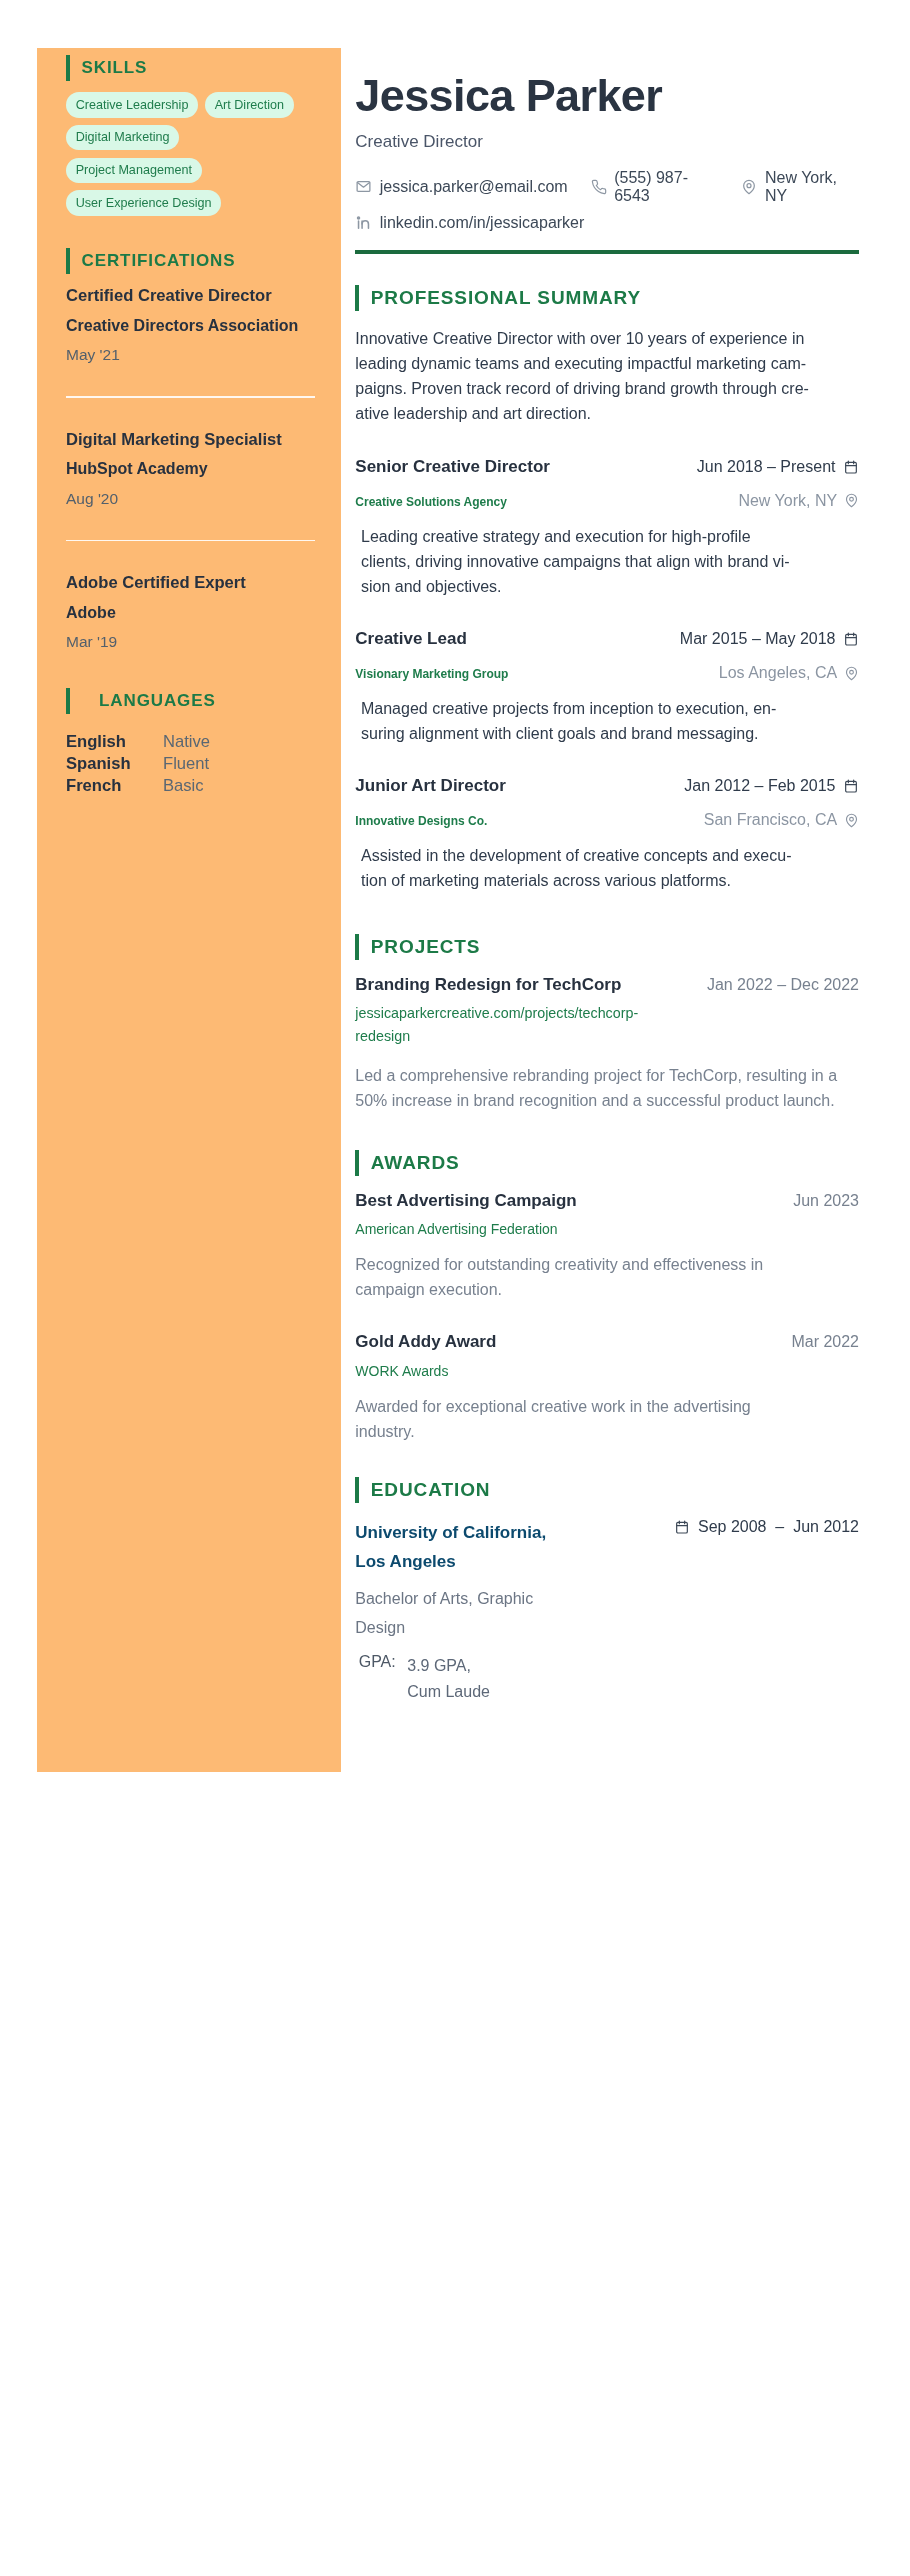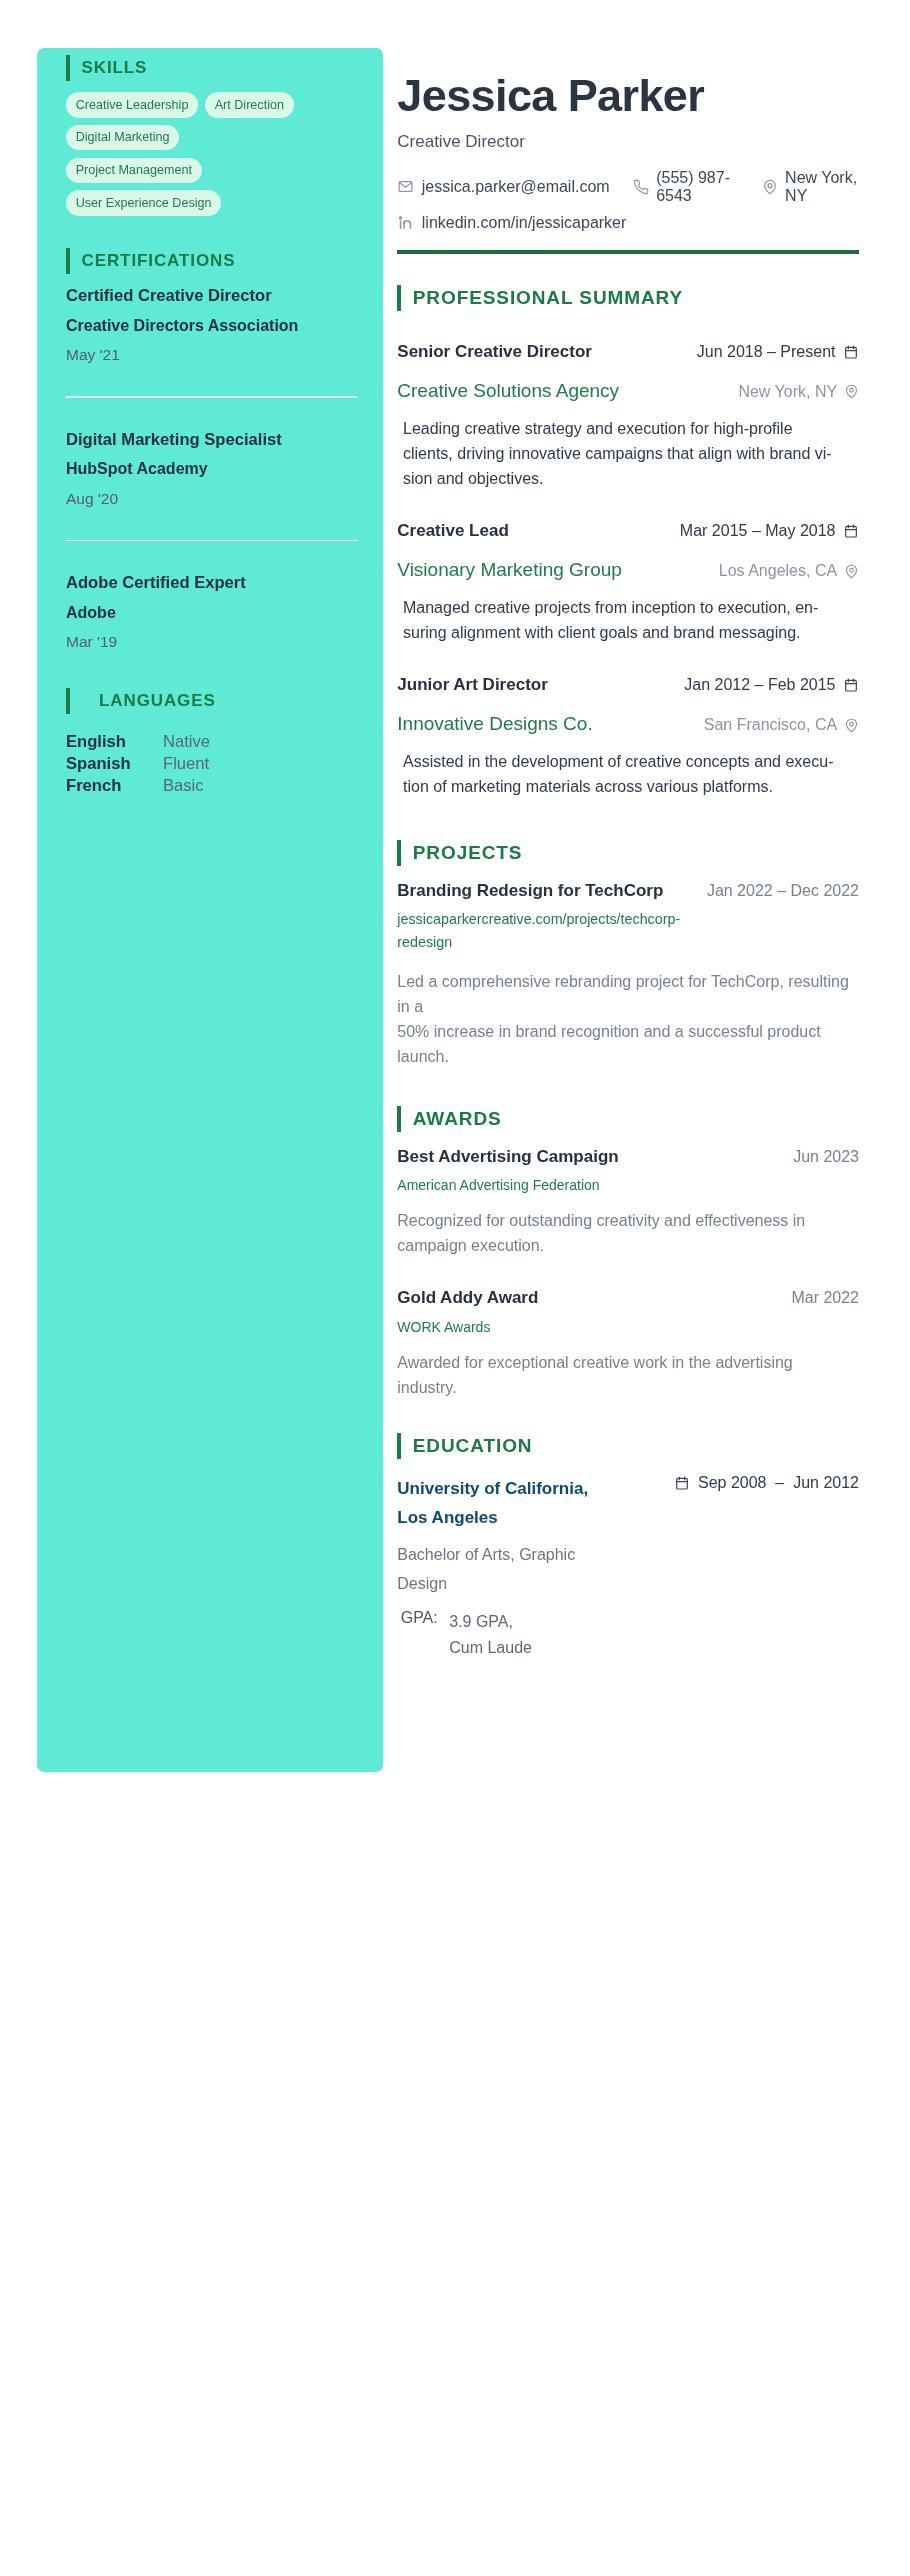--- a/index.html
+++ b/index.html
@@ -5,22 +5,22 @@
   html,body{margin:0;padding:0;}
   body{
     width:911px;height:2576px;background:#ffffff;position:relative;
     font-family:"Liberation Sans","DejaVu Sans",sans-serif;
     -webkit-font-smoothing:antialiased;
   }
   .page{position:absolute;left:37px;top:48px;width:837px;display:flex;align-items:flex-start;}
 
   
   .sidebar{
-    width:346px;min-height:1724px;flex-shrink:0;box-sizing:border-box;
-    background:#5eead4;padding:6.9px 26px 34px 29px;border-radius:7px;
+    width:304px;min-height:1724px;flex-shrink:0;box-sizing:border-box;
+    background:#fdba74;padding:6.9px 26px 34px 29px;
   }
   .sec-h{display:flex;align-items:center;gap:11.5px;}
   .sec-h .bar{width:4px;height:26px;background:#1c7a47;flex-shrink:0;}
   .sec-h h2{
     margin:0;font-size:17px;font-weight:bold;color:#1c7a47;
     letter-spacing:0.9px;text-transform:uppercase;
   }
   .main .sec-h h2{font-size:19px;}
   .chips{margin-top:11.5px;display:flex;flex-wrap:wrap;gap:7.5px 6.9px;width:240px;}
   .chip{
@@ -52,21 +52,21 @@
   .sec{margin-top:31px;}
   .pre{white-space:pre-line;}
   .summary-text{font-size:16px;line-height:25px;color:#2f3b4b;margin-top:15px;}
 
   .entry{margin-top:15px;}
   .entry + .entry{margin-top:30px;}
   .erow{display:flex;justify-content:space-between;align-items:baseline;}
   .role{font-size:17px;font-weight:bold;color:#27313f;}
   .edate{font-size:16px;color:#2f3b4b;display:flex;align-items:center;gap:7.5px;white-space:pre;}
   .edate .icn{color:#3c4857;}
-  .company{font-size:19px;font-weight:normal;color:#1e7c4b;margin-top:9.2px;}
+  .company{font-size:12px;font-weight:bold;color:#1e7c4b;margin-top:9.2px;}
   .erow2{display:flex;justify-content:space-between;align-items:baseline;margin-top:9.2px;}
   .eloc{font-size:16px;color:#8b95a2;display:flex;align-items:center;gap:6.9px;}
   .edesc{font-size:16px;line-height:25px;color:#2f3b4b;margin:13.8px 0 0 0;padding-left:5.7px;}
 
   .p-date,.a-date{font-size:16px;color:#77818f;}
   .p-url{font-size:14.3px;line-height:23px;color:#1e7c4b;margin-top:6.9px;width:367px;}
   .gdesc{font-size:16px;line-height:25px;color:#77818f;margin:15px 0 0 0;}
   .a-issuer{font-size:14px;color:#1e7c4b;margin-top:10.3px;}
 
   .edu-row{display:flex;justify-content:space-between;align-items:flex-start;margin-top:15px;}
@@ -186,20 +186,24 @@
       </span>
     </div>
 
     <div class="divider"></div>
 
     <section class="sec">
       <div class="sec-h">
         <span class="bar"></span>
         <h2>PROFESSIONAL SUMMARY</h2>
       </div>
+      <p class="summary-text pre">Innovative Creative Director with over 10 years of experience in
+leading dynamic teams and executing impactful marketing cam-
+paigns. Proven track record of driving brand growth through cre-
+ative leadership and art direction.</p>
     </section>
 
     <section class="sec">
 
       <div class="entry">
         <div class="erow">
           <div class="role">Senior Creative Director</div>
           <div class="edate">
             <span>Jun 2018 – Present</span>
             <span class="icn"><svg width="16" height="16" viewBox="0 0 24 24" fill="none" stroke="currentColor" stroke-width="1.8" stroke-linecap="round">

